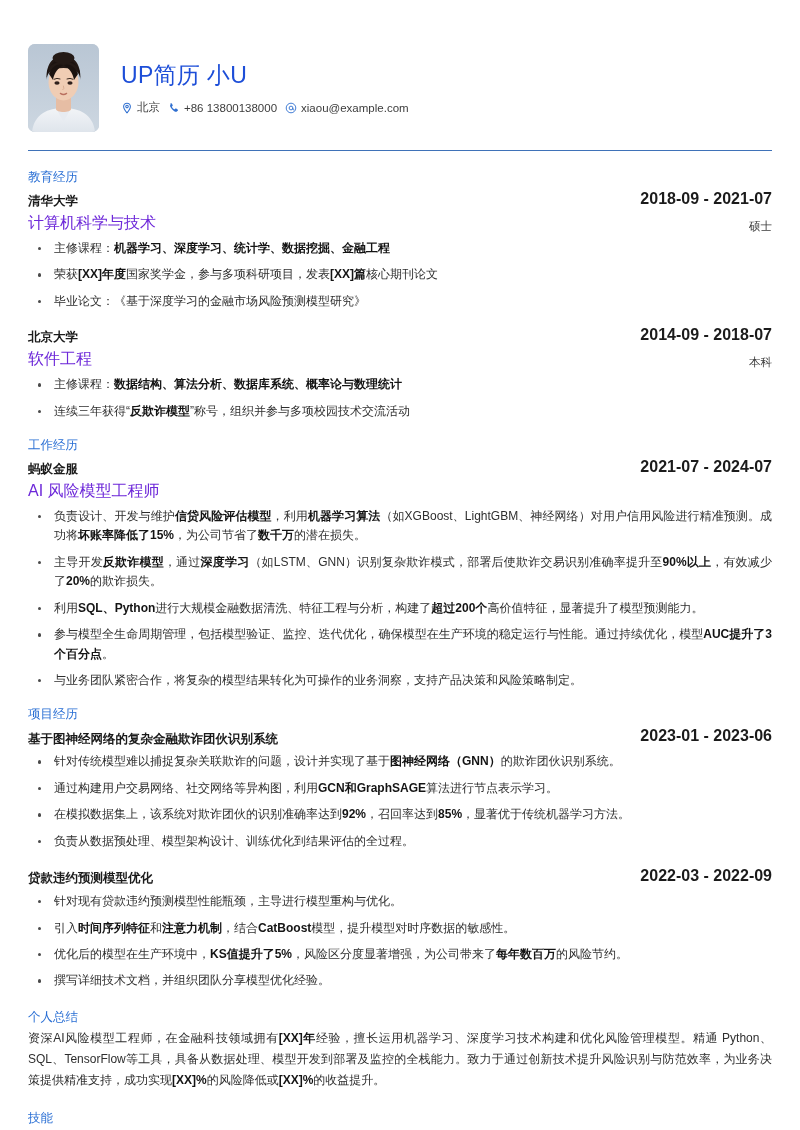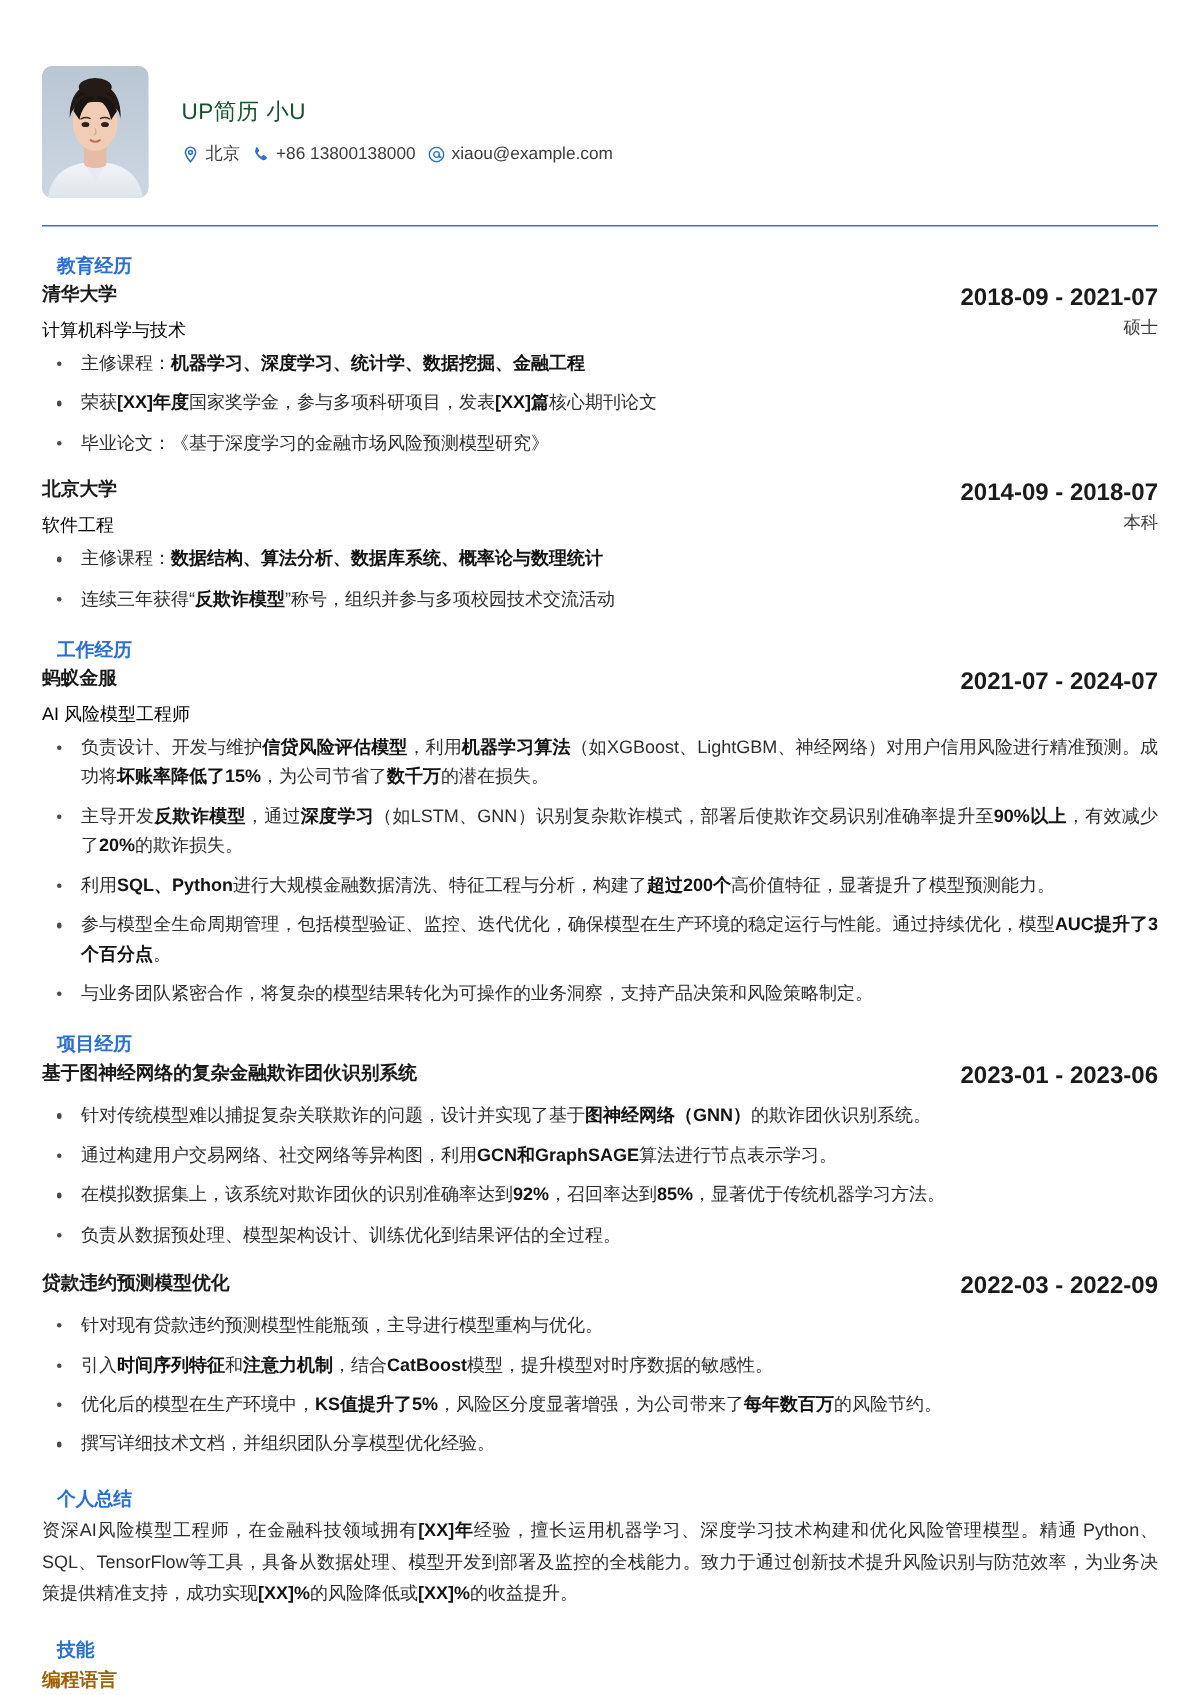--- a/index.html
+++ b/index.html
@@ -32,23 +32,23 @@
     height: 88px;
     border-radius: 7px;
     flex: 0 0 auto;
     overflow: hidden;
     position: relative;
     background: #c3ccd6;
   }
   .avatar svg { display: block; width: 100%; height: 100%; }
   .idblock { flex: 1 1 auto; min-width: 0; }
   .name {
-    font-size: 15px;
+    font-size: 23px;
     font-weight: 400;
-    color: #14532d;
+    color: #1d4ed8;
     letter-spacing: .3px;
     line-height: 1.25;
     margin: 0 0 11px 0;
   }
   .contacts {
     display: flex;
     align-items: center;
     flex-wrap: wrap;
     gap: 4px 0;
     font-size: 11.5px;
@@ -61,42 +61,42 @@
   .rule {
     height: 0;
     border-top: 1.6px solid #3f72b8;
     margin: 0 0 18px 0;
   }
 
   
   .section { margin-bottom: 12px; }
   .section-title {
     font-size: 12.5px;
-    font-weight: 700;
+    font-weight: 400;
     color: #2a6fd4;
     line-height: 1.35;
-    margin: 0 0 1px 10px;
+    margin: 0 0 1px 0;
   }
   .entry { margin-bottom: 6px; }
   .entry-row {
     display: flex;
-    align-items: flex-start;
+    align-items: flex-end;
     justify-content: space-between;
     gap: 16px;
     line-height: 1.5;
   }
   .entry-primary {
     font-size: 12.5px;
     font-weight: 700;
     color: #1b1b1b;
   }
   .entry-secondary {
-    font-size: 12px;
+    font-size: 16px;
     font-weight: 400;
-    color: #000000;
+    color: #6d28d9;
   }
   .entry-date {
     font-size: 16px;
     font-weight: 700;
     color: #1b1b1b;
     white-space: nowrap;
     flex: 0 0 auto;
   }
   .entry-meta {
     font-size: 11.5px;

